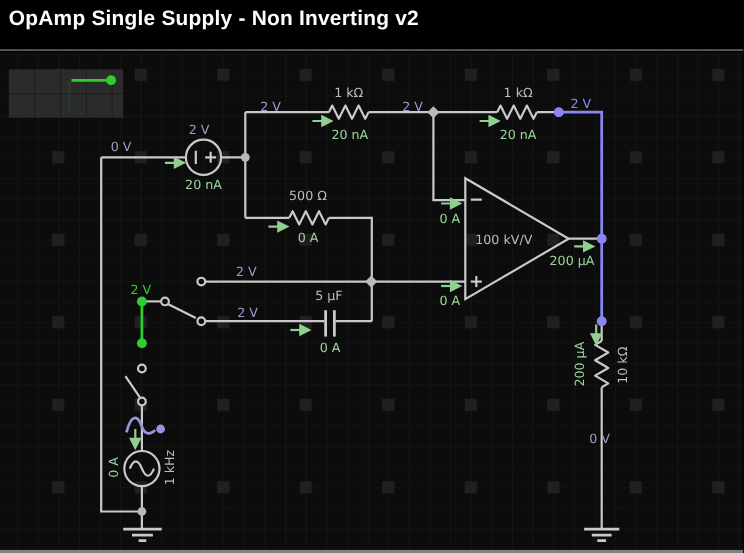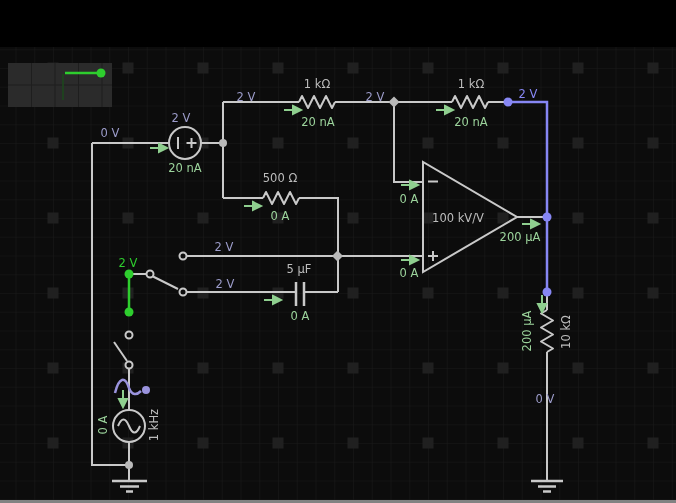--- a/index.html
+++ b/index.html
@@ -24,20 +24,23 @@
   .gry{fill:#bdbdbd;}
   .dotg{fill:#b9b9b9;stroke:none;}
   .dotb{fill:#8787f4;stroke:none;}
   .dotgr{fill:#2ece2e;stroke:none;}
   .ring{fill:#0c0c0c;stroke:#c9c9c9;stroke-width:2;}
 </style>
 </head>
 <body>
 
 <div class="window">
+  <div class="titlebar">
+    <span>OpAmp Single Supply - Non Inverting v2</span>
+  </div>
 
   <svg class="canvas" width="676" height="456" viewBox="0 47 676 456" xmlns="http://www.w3.org/2000/svg">
     <defs>
       <pattern id="grid" x="15.5" y="11.75" width="18.75" height="18.75" patternUnits="userSpaceOnUse">
         <path d="M 18.75 0 L 0 0 0 18.75" fill="none" stroke="#1a1a1a" stroke-width="1"></path>
       </pattern>
       <pattern id="sq" x="47.5" y="62.5" width="75" height="75" patternUnits="userSpaceOnUse">
         <rect x="0" y="0" width="11" height="11" fill="#202020"></rect>
       </pattern>
       <g id="arrow-r">

